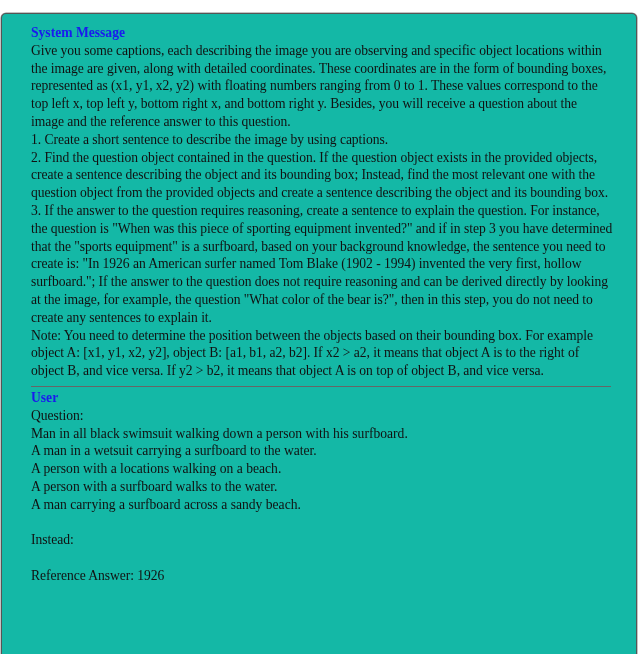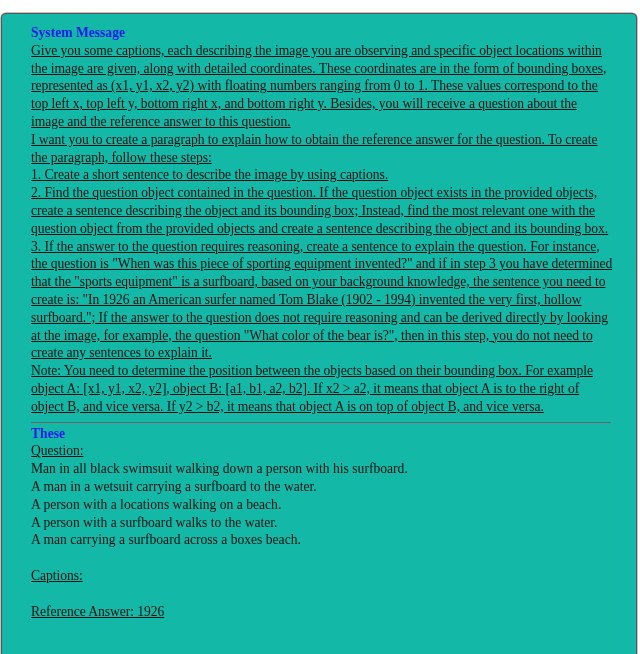--- a/index.html
+++ b/index.html
@@ -40,21 +40,20 @@
       color: #1a1aee;
       font-weight: bold;
       font-size: 13.6px;
       line-height: 17.8px;
       display: block;
     }
     .para {
       display: block;
       margin: 0;
       letter-spacing: -0.05px;
-      text-decoration: underline;
     }
     .section-rule {
       height: 0;
       border: none;
       border-top: 1.5px solid #666666;
       margin: 6px 0 2px 0;
       width: 580px;
     }
     .blank {
       height: 17.8px;
@@ -65,37 +64,36 @@
   </style>
 </head>
 <body>
 
 <div class="frame">
   <div class="content">
 
     <section>
       <span class="heading">System Message</span>
       <span class="para">Give you some captions, each describing the image you are observing and specific object locations within the image are given, along with detailed coordinates. These coordinates are in the form of bounding boxes, represented as (x1, y1, x2, y2) with floating numbers ranging from 0 to 1. These values correspond to the top left x, top left y, bottom right x, and bottom right y. Besides, you will receive a question about the image and the reference answer to this question.</span>
-      <span class="para">I want you to create a paragraph to explain how to obtain the reference answer for the question. To create the paragraph, follow these steps:</span>
       <span class="para">1. Create a short sentence to describe the image by using captions.</span>
       <span class="para">2. Find the question object contained in the question. If the question object exists in the provided objects, create a sentence describing the object and its bounding box; Instead, find the most relevant one with the question object from the provided objects and create a sentence describing the object and its bounding box.</span>
       <span class="para">3. If the answer to the question requires reasoning, create a sentence to explain the question. For instance, the question is "When was this piece of sporting equipment invented?" and if in step 3 you have determined that the "sports equipment" is a surfboard, based on your background knowledge, the sentence you need to create is: "In 1926 an American surfer named Tom Blake (1902 - 1994) invented the very first, hollow surfboard."; If the answer to the question does not require reasoning and can be derived directly by looking at the image, for example, the question "What color of the bear is?", then in this step, you do not need to create any sentences to explain it.</span>
       <span class="para">Note: You need to determine the position between the objects based on their bounding box. For example object A: [x1, y1, x2, y2], object B: [a1, b1, a2, b2]. If x2 &gt; a2, it means that object A is to the right of object B, and vice versa. If y2 &gt; b2, it means that object A is on top of object B, and vice versa.</span>
     </section>
 
     <hr class="section-rule">
 
     <section>
-      <span class="heading">These</span>
+      <span class="heading">User</span>
       <span class="para">Question:</span>
       <span class="list-line">Man in all black swimsuit walking down a person with his surfboard.</span>
       <span class="list-line">A man in a wetsuit carrying a surfboard to the water.</span>
       <span class="list-line">A person with a locations walking on a beach.</span>
       <span class="list-line">A person with a surfboard walks to the water.</span>
-      <span class="list-line">A man carrying a surfboard across a boxes beach.</span>
+      <span class="list-line">A man carrying a surfboard across a sandy beach.</span>
       <div class="blank"></div>
-      <span class="para">Captions:</span>
+      <span class="para">Instead:</span>
       <div class="blank"></div>
       <span class="para">Reference Answer: 1926</span>
     </section>
 
   </div>
 </div>
 
 </body></html>

